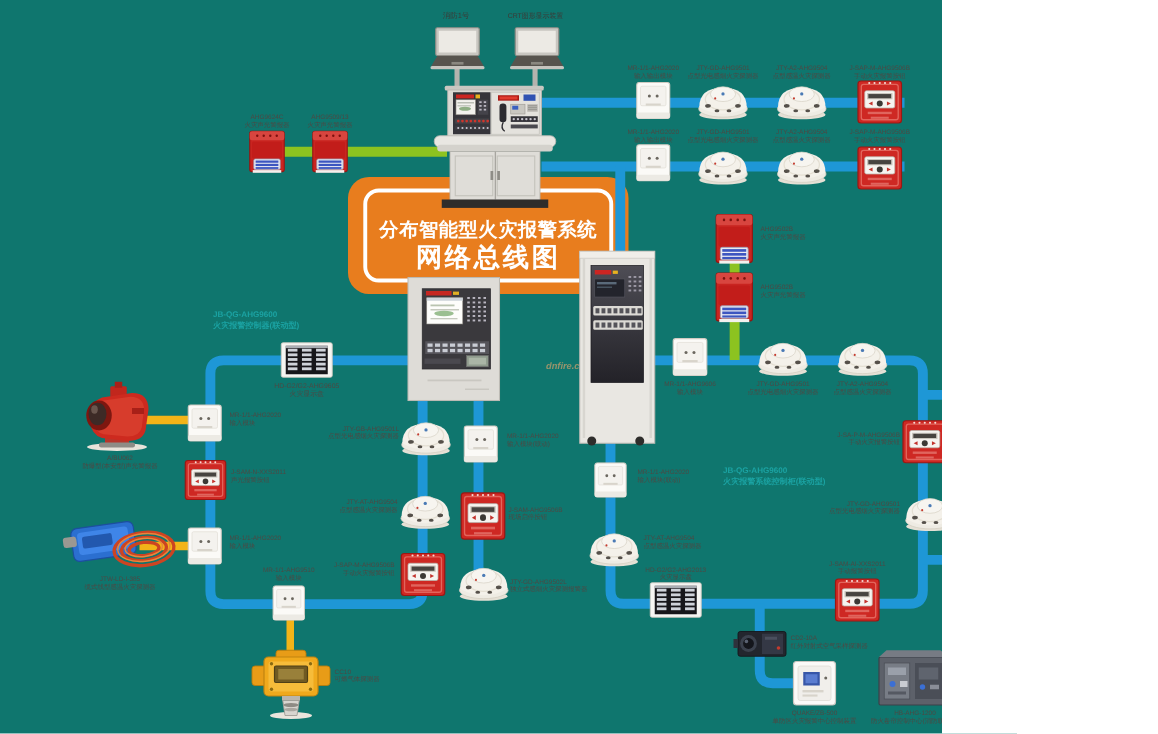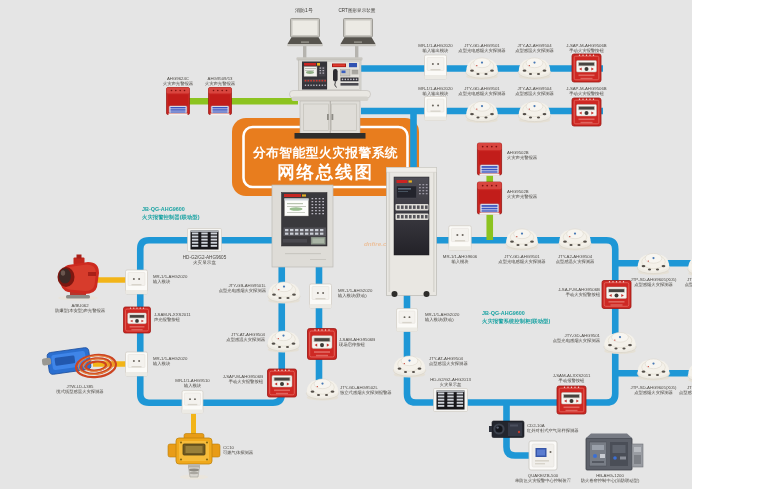--- a/index.html
+++ b/index.html
@@ -1,15 +1,15 @@
 <!DOCTYPE html>
 <html><head><meta charset="utf-8">
 <style>
 html,body{margin:0;padding:0;background:#fff;}
-#c{position:relative;width:692px;height:489px;overflow:hidden;background:#e5e5e5;font-family:"Liberation Sans",sans-serif;}
+#c{position:relative;width:628px;height:489px;overflow:hidden;background:#0f766e;font-family:"Liberation Sans",sans-serif;}
 text{font-family:"Liberation Sans",sans-serif;}
 .lb{font-size:4.6px;fill:#4c4944;}
 .lb2{font-size:4.3px;fill:#4c4944;}
 .teal{font-size:5.4px;font-weight:bold;fill:#1ba3a3;}
 </style></head>
 <body>
 <div id="c">
 <svg width="772" height="489" viewBox="0 0 772 489">
 <defs>
 <linearGradient id="cabg" x1="0" y1="0" x2="0" y2="1">

